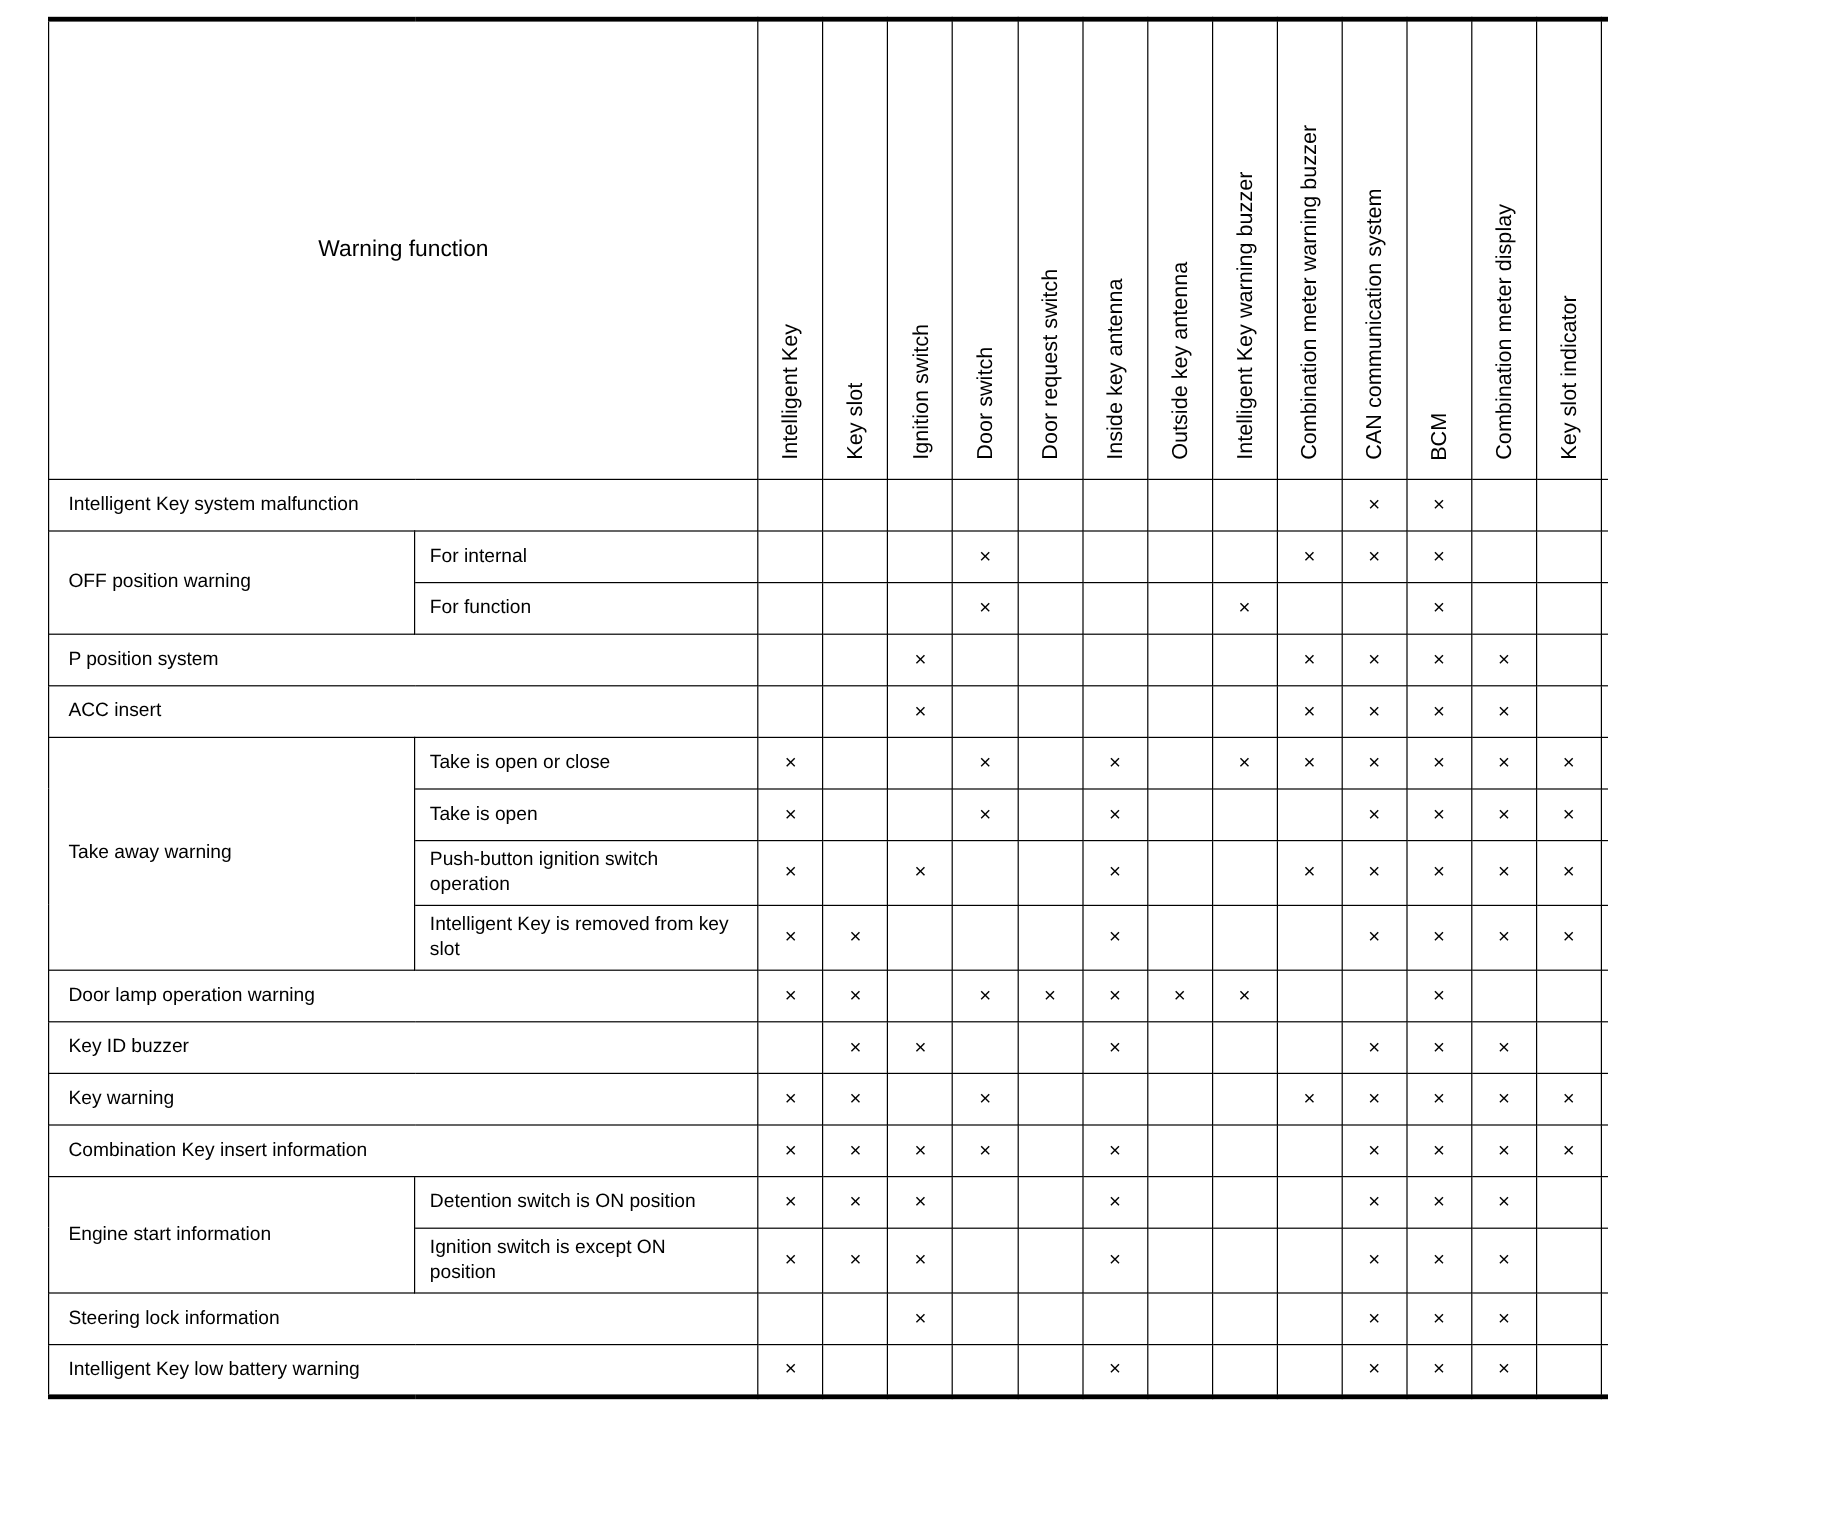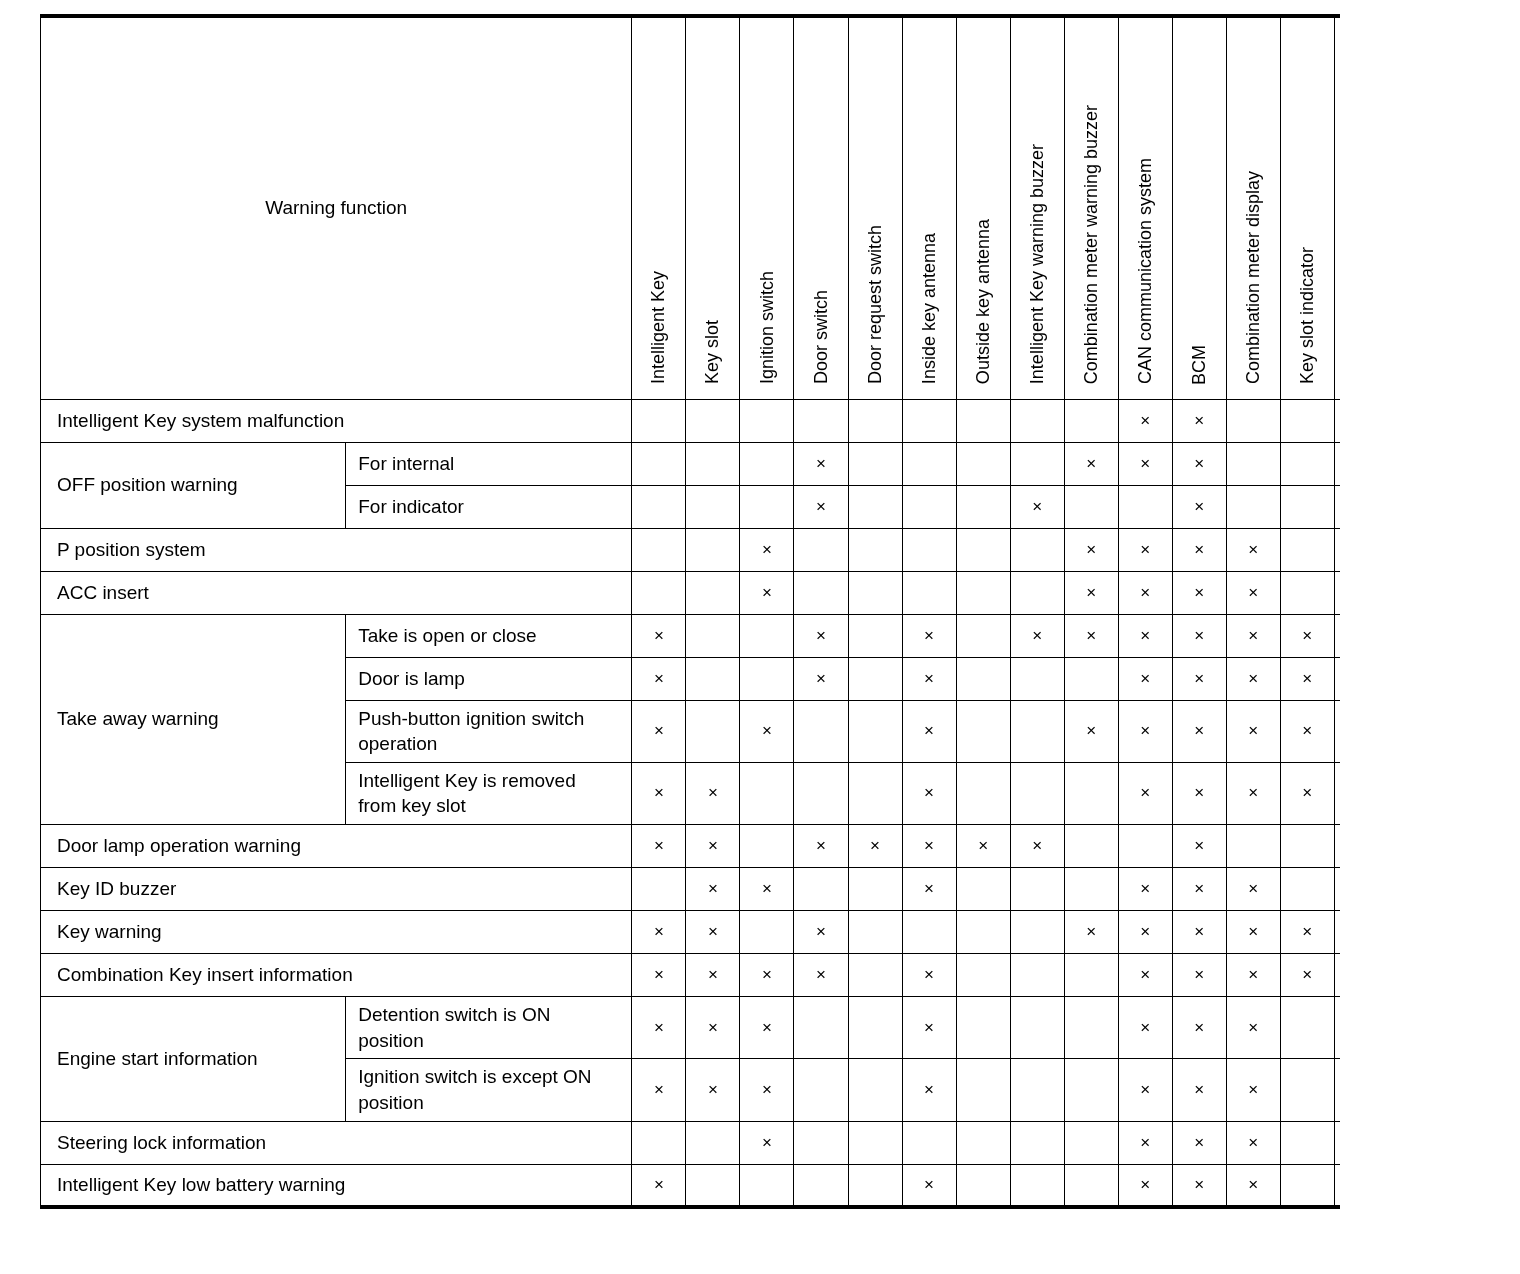--- a/index.html
+++ b/index.html
@@ -50,21 +50,21 @@
   .vert {
     display: inline-block;
     writing-mode: vertical-rl;
     transform: rotate(180deg);
     font-size: 18px;
     line-height: 1.05;
     white-space: nowrap;
   }
   tbody tr { height: 43px; }
   td.lbl {
-    font-size: 19px;
+    font-size: 16px;
     padding: 5px 24px 5px 16px;
     vertical-align: middle;
     line-height: 1.35;
   }
   td.sub {
     padding-left: 12px;
   }
   td.mark {
     text-align: center;
     vertical-align: middle;
@@ -148,21 +148,21 @@
           <td class="mark"></td>
           <td class="mark">×</td>
           <td class="mark">×</td>
           <td class="mark">×</td>
           <td class="mark"></td>
           <td class="mark"></td>
           <td class="mark"></td>
           <td class="mark"></td>
         </tr>
         <tr>
-          <td class="lbl sub">For indicator</td>
+          <td class="lbl sub">For function</td>
           <td class="mark"></td>
           <td class="mark"></td>
           <td class="mark"></td>
           <td class="mark">×</td>
           <td class="mark"></td>
           <td class="mark"></td>
           <td class="mark"></td>
           <td class="mark">×</td>
           <td class="mark"></td>
           <td class="mark"></td>
@@ -221,21 +221,21 @@
           <td class="mark">×</td>
           <td class="mark">×</td>
           <td class="mark">×</td>
           <td class="mark">×</td>
           <td class="mark">×</td>
           <td class="mark">×</td>
           <td class="mark"></td>
           <td class="mark"></td>
         </tr>
         <tr>
-          <td class="lbl sub">Door is lamp</td>
+          <td class="lbl sub">Take is open</td>
           <td class="mark">×</td>
           <td class="mark"></td>
           <td class="mark"></td>
           <td class="mark">×</td>
           <td class="mark"></td>
           <td class="mark">×</td>
           <td class="mark"></td>
           <td class="mark"></td>
           <td class="mark"></td>
           <td class="mark">×</td>

